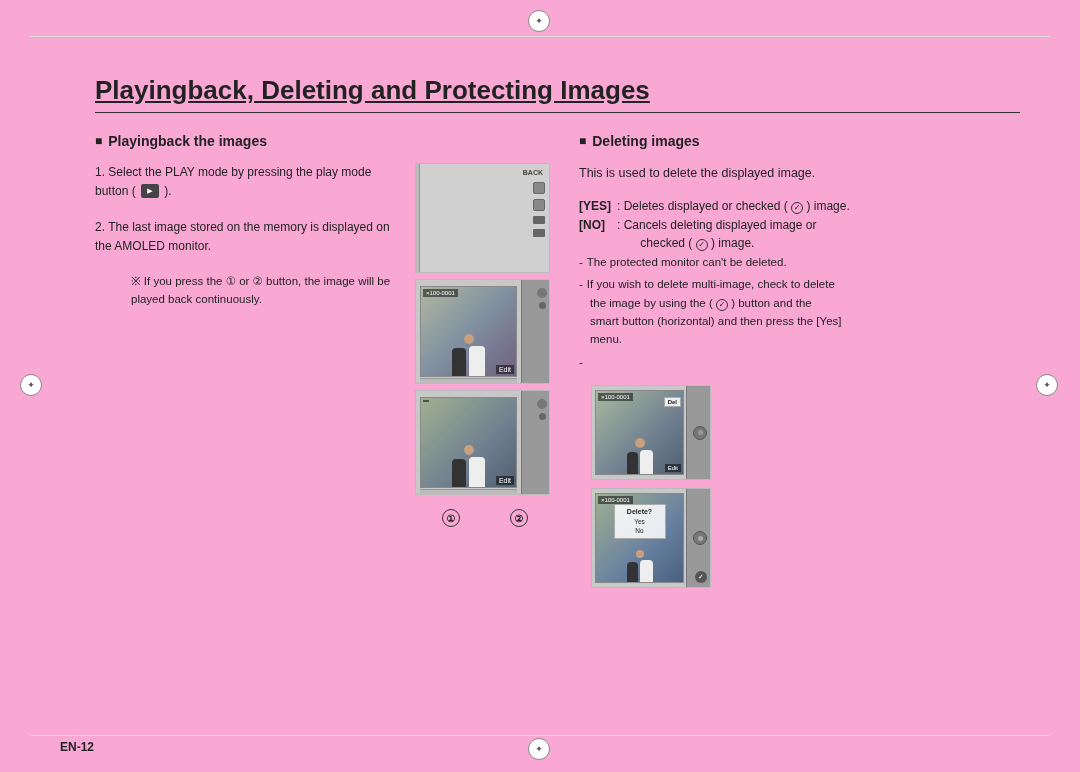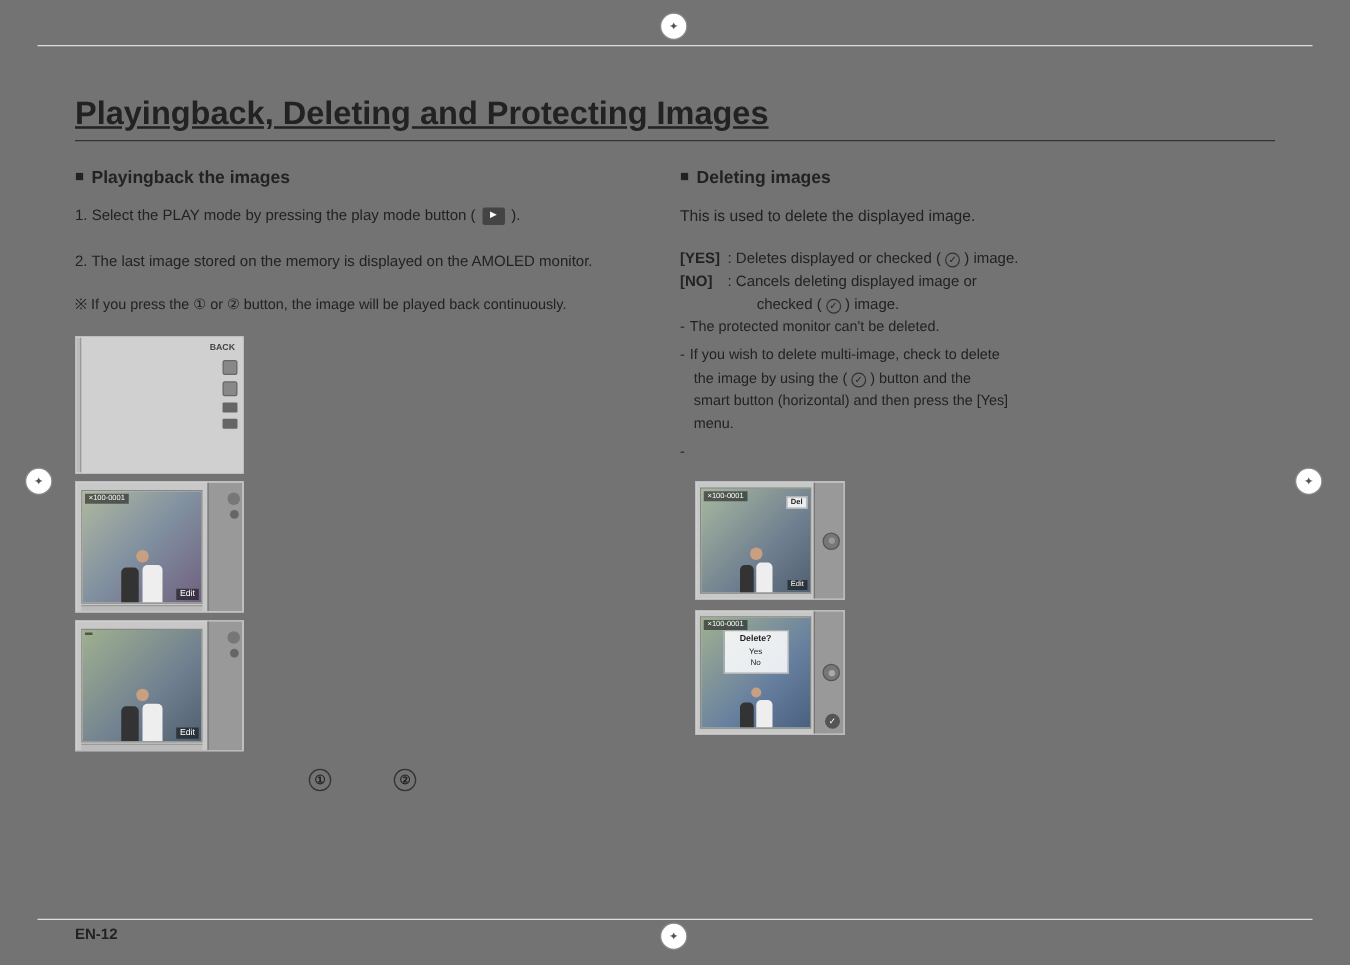--- a/index.html
+++ b/index.html
@@ -10,22 +10,22 @@
       font-family: Arial, sans-serif;
       font-size: 13px;
       color: #222;
       position: relative;
       overflow: hidden;
     }
 
     .page-container {
       width: 1080px;
       height: 772px;
-      background: #737373;
-      padding: 30px 60px 30px 60px;
+      background: #f9a8d4;
+      padding: 30px 60px 30px 95px;
       position: relative;
     }
 
     
     .compass-top {
       position: absolute;
       top: 10px;
       left: 50%;
       transform: translateX(-50%);
       width: 24px;
@@ -123,37 +123,37 @@
     }
     .section-header::before {
       content: '■';
       margin-right: 6px;
       font-size: 12px;
     }
 
     .steps-and-images {
       display: flex;
       gap: 16px;
-      flex-direction: column;
     }
 
     .steps-text {
       flex: 1;
       font-size: 12px;
       line-height: 1.55;
     }
 
     .step {
       margin-bottom: 18px;
     }
 
     .note {
       font-size: 11.5px;
       line-height: 1.5;
       margin-top: 8px;
+      margin-left: 36px;
     }
 
     .play-btn-inline {
       display: inline-block;
       width: 18px;
       height: 14px;
       background: #444;
       border-radius: 2px;
       vertical-align: middle;
       position: relative;

